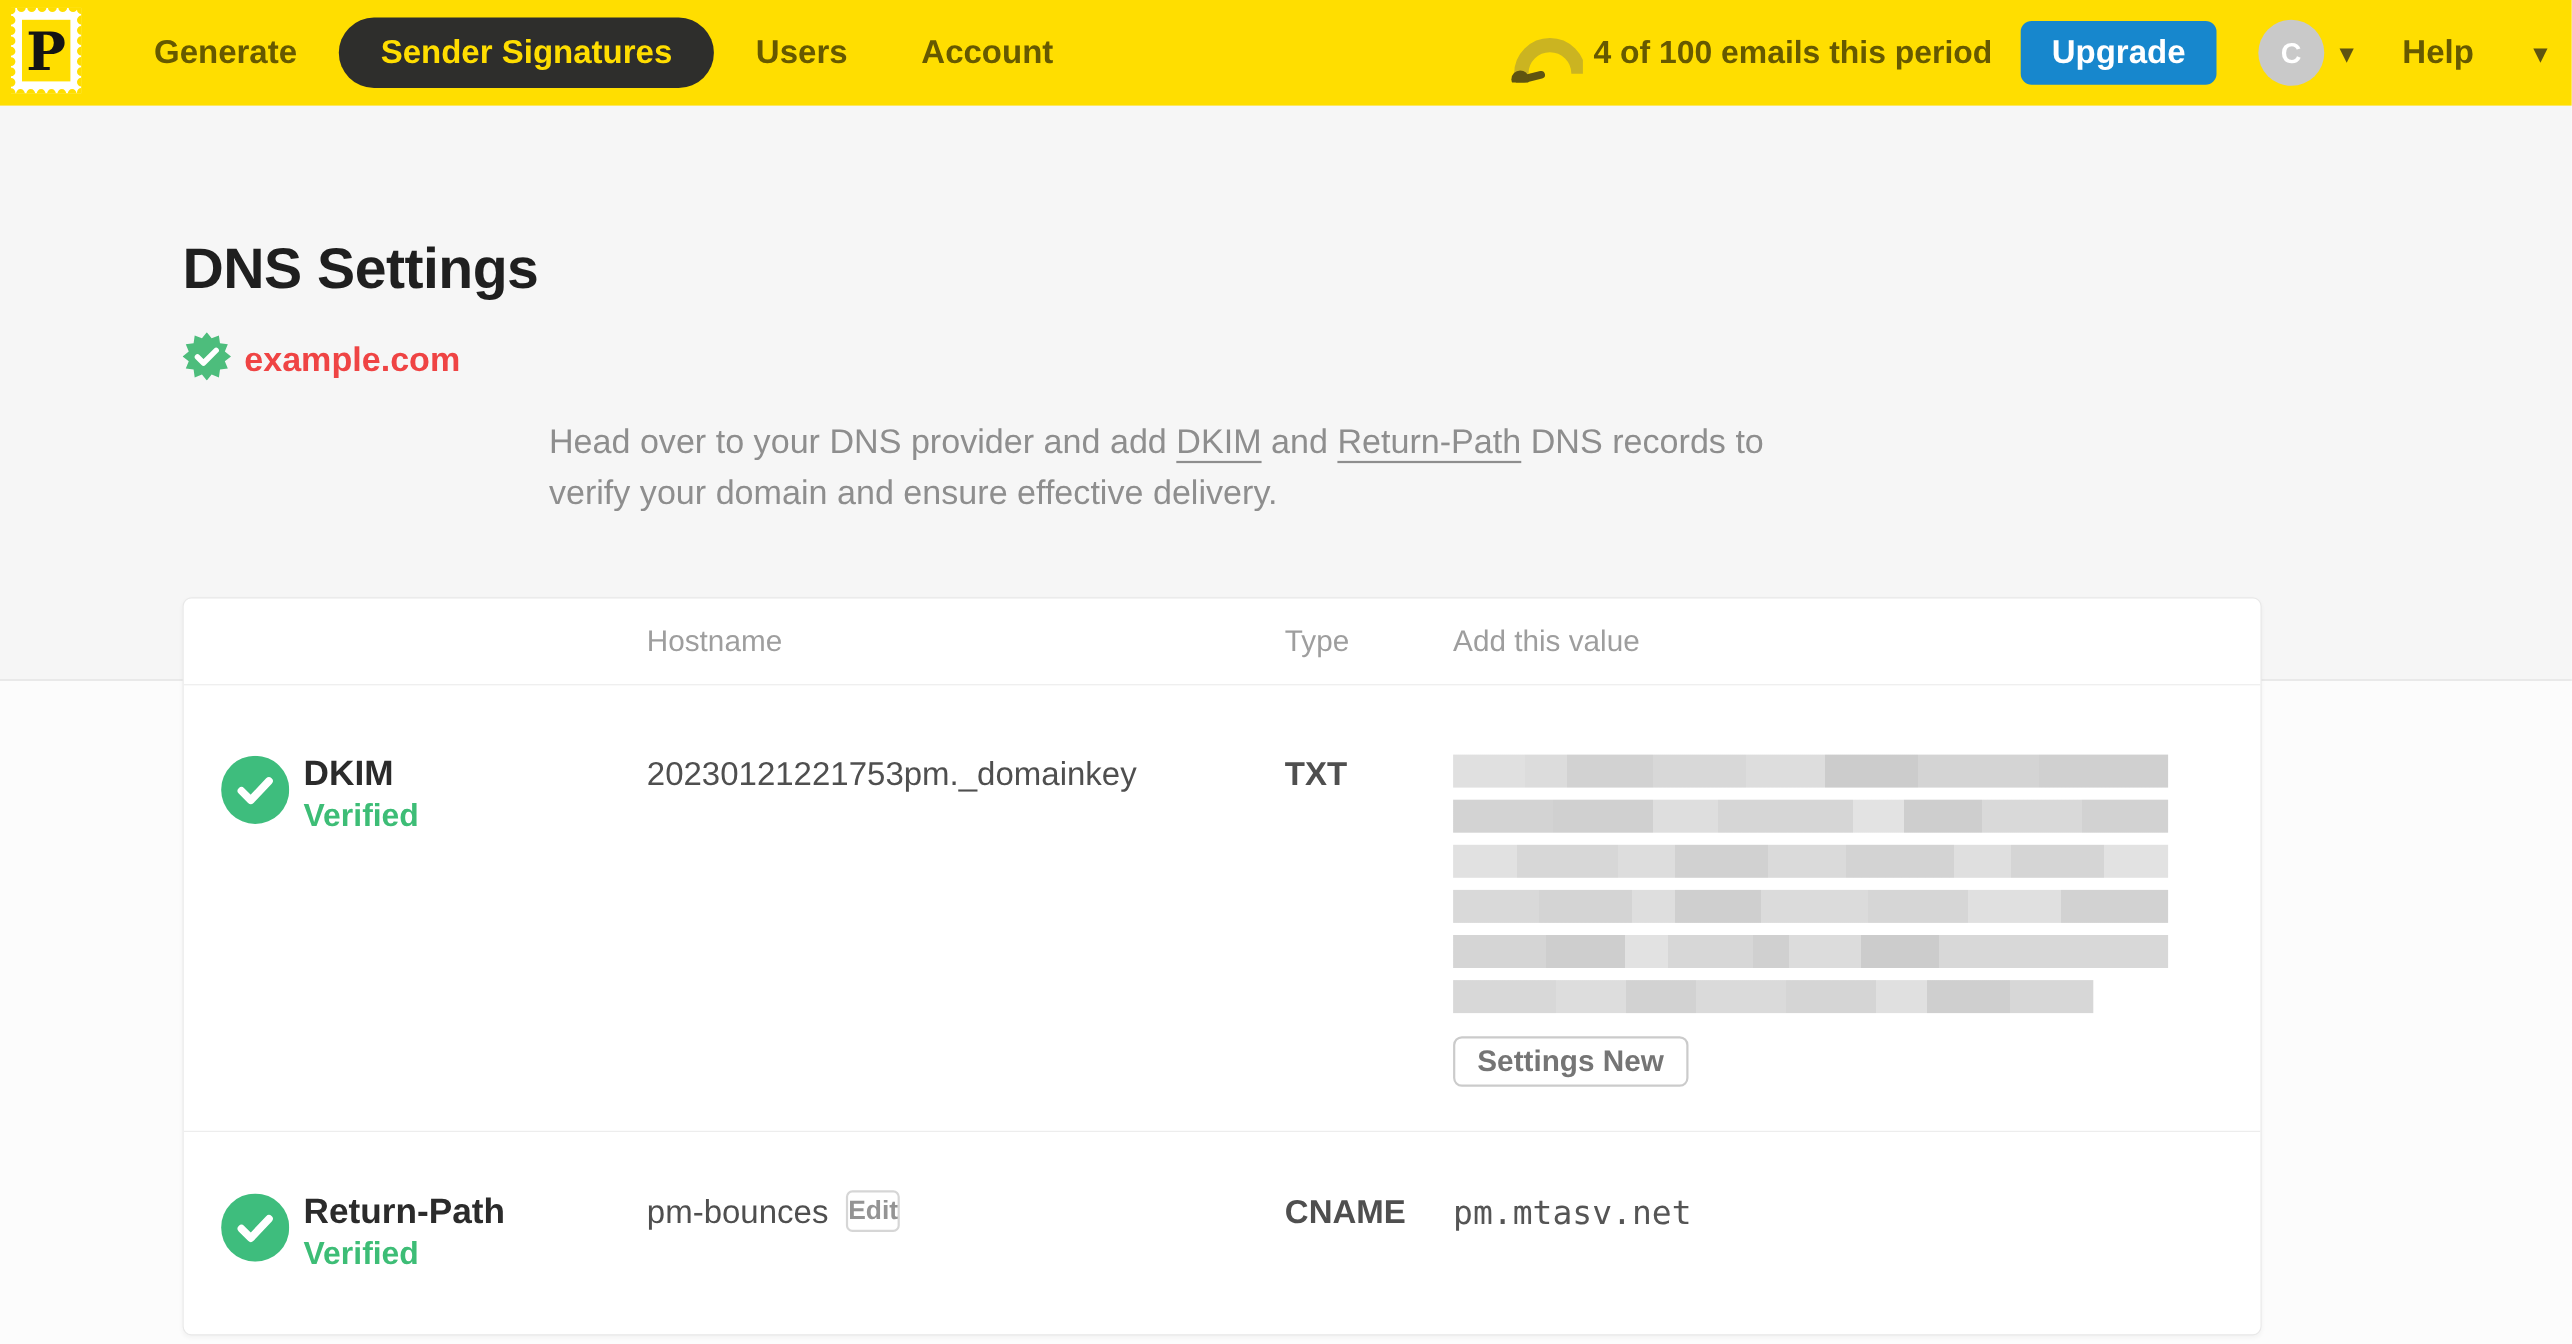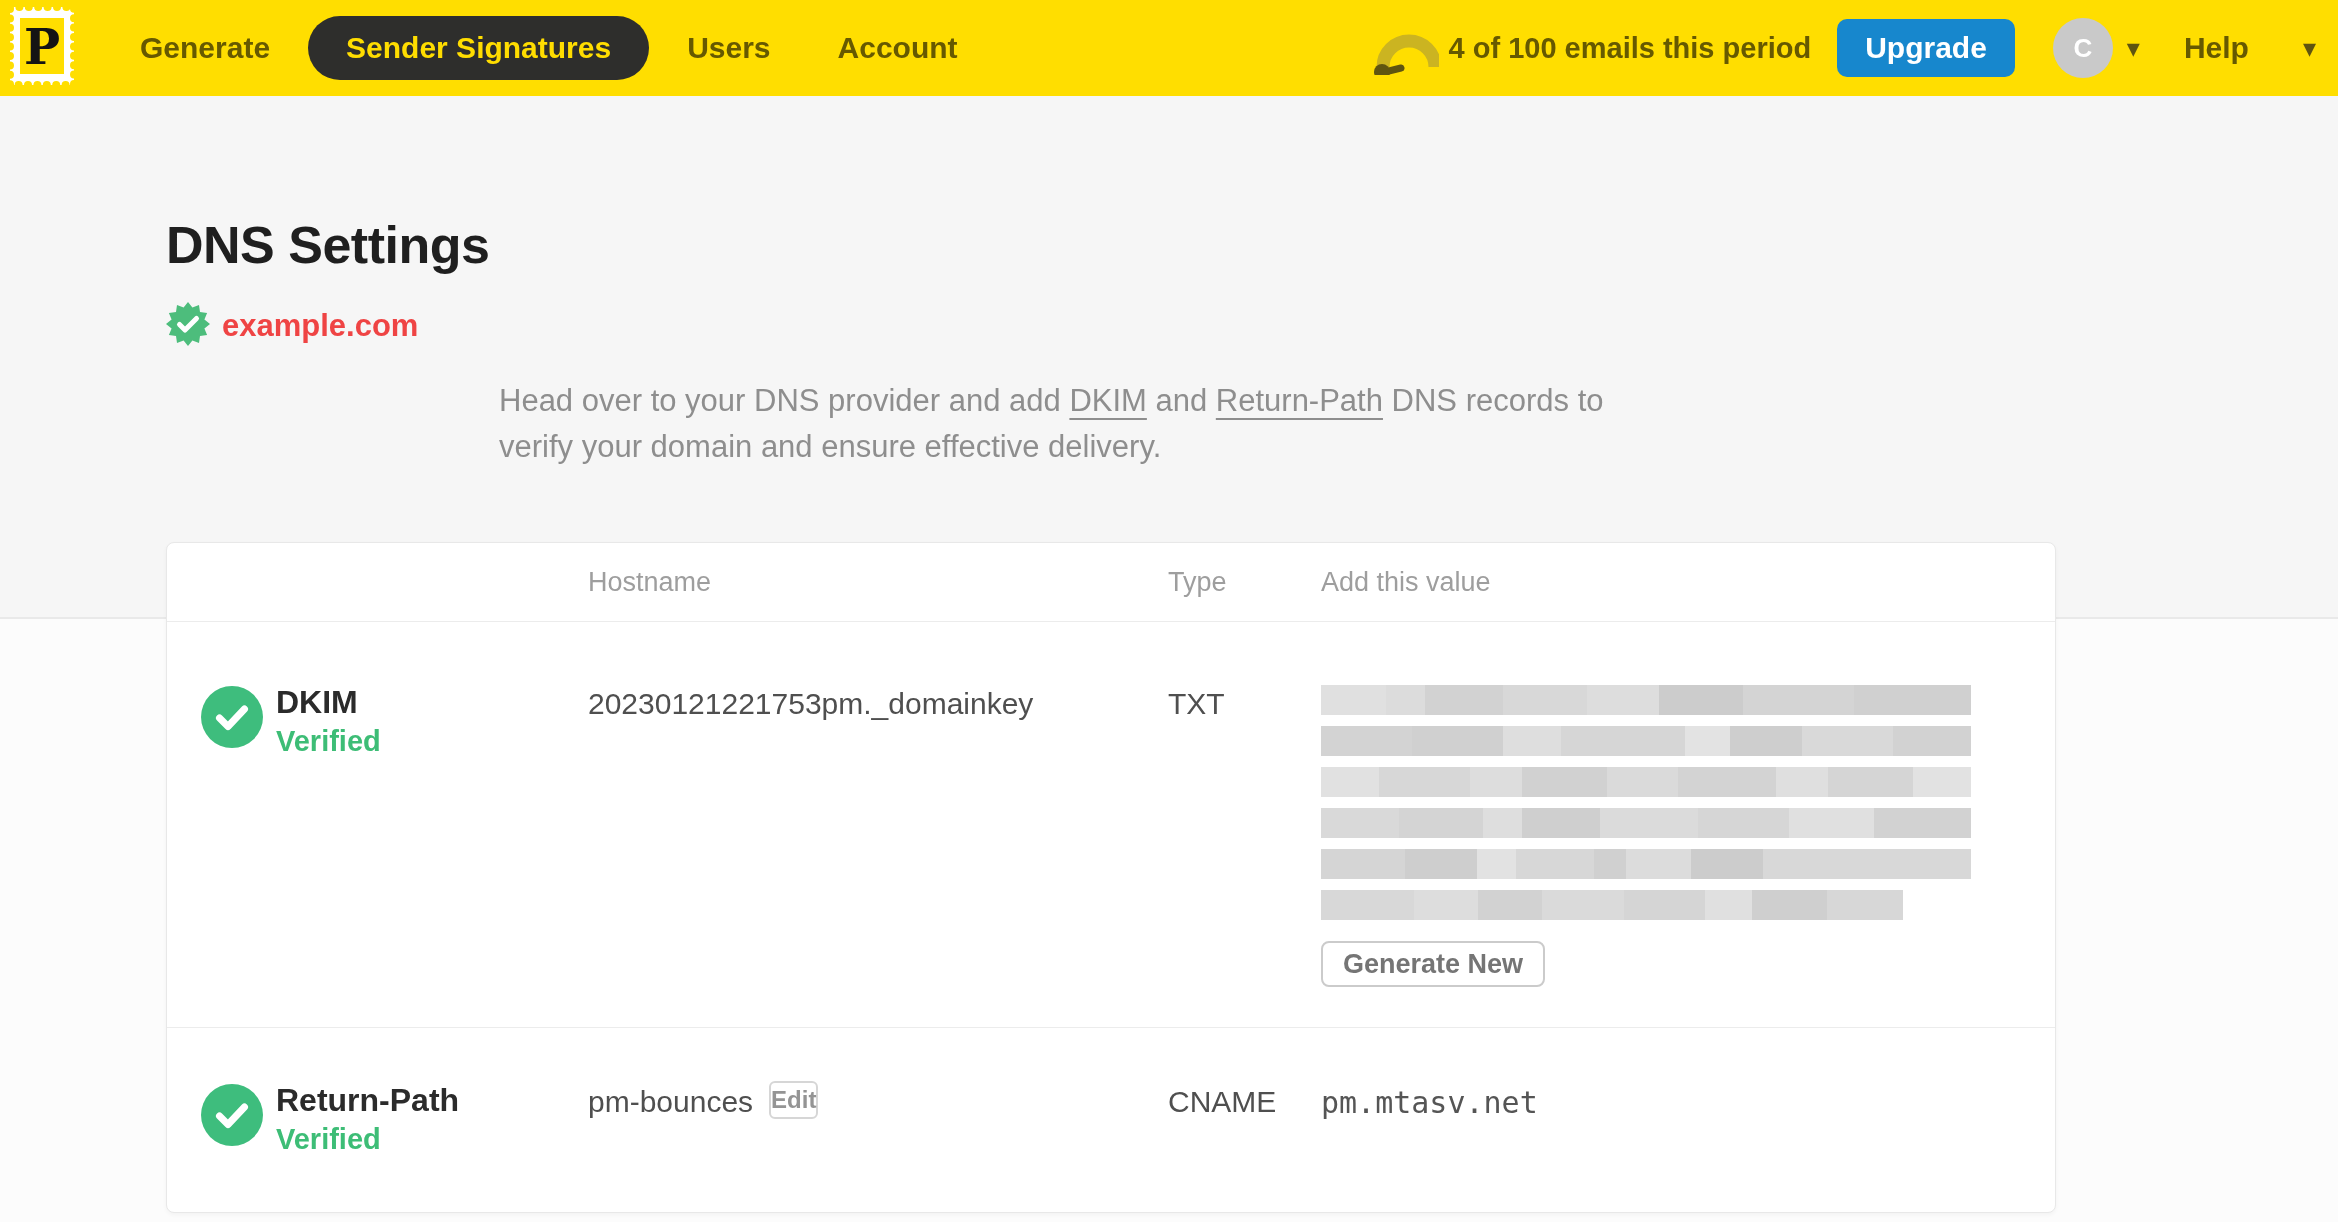--- a/index.html
+++ b/index.html
@@ -76,21 +76,21 @@
   .grid-cols { display:grid; grid-template-columns:421px 580px 153px 1fr; }
   .card-header { height:79px; align-items:center; border-bottom:1px solid #ececec; }
   .col-header { font-size:27px; color:#9e9e9e; }
   .row1 { padding:60px 0 40px; }
   .row2 { padding:52px 0 54px; border-top:1px solid #ececec; }
   .status-cell { display:flex; gap:13px; padding-left:34px; }
   .check-badge { flex:0 0 auto; margin-top:4px; }
   .record-name { font-size:32px; font-weight:bold; color:#2b2b2b; line-height:40px; }
   .record-status { font-size:29px; font-weight:600; color:#3dbd76; line-height:38px; }
   .hostname-cell { font-size:30px; color:#4f4f4f; padding-top:5px; display:flex; align-items:flex-start; gap:16px; }
-  .type-cell { font-size:30px; color:#4f4f4f; padding-top:5px; }
+  .type-cell { font-size:30px; color:#4f4f4f; padding-top:5px;font-weight:bold; }
   .value-cell { padding-right:36px; }
   .mono-value { font-family:"DejaVu Sans Mono", monospace; font-size:30px; color:#555555; padding-top:5px; }
 
   .edit-btn {
     font-size:24px; font-weight:bold; color:#949494; background:#fff;
     border:2px solid #d6d6d6; border-radius:6px; padding:3px 0;
     margin-top:-4px; cursor:pointer; font-family:inherit;
   }
   .generate-btn {
     margin-top:10px; font-size:27px; font-weight:bold; color:#757575;
@@ -192,21 +192,21 @@
       <div class="type-cell">TXT</div>
       <div class="value-cell">
         <div class="bars">
           <div class="bar b1"></div>
           <div class="bar b2"></div>
           <div class="bar b3"></div>
           <div class="bar b4"></div>
           <div class="bar b5"></div>
           <div class="bar b6"></div>
         </div>
-        <button class="generate-btn">Generate New</button>
+        <button class="generate-btn">Settings New</button>
       </div>
     </div>
 
     <div class="row2 grid-cols">
       <div class="status-cell">
         <span class="check-badge">
           <svg width="62" height="62" viewBox="0 0 62 62" aria-hidden="true">
             <circle cx="31" cy="31" r="31" fill="#3ebd7d"></circle>
             <path d="M18.5 32 L27 40.5 L43.5 23" stroke="#ffffff" stroke-width="7" fill="none" stroke-linecap="round" stroke-linejoin="round"></path>
           </svg>

